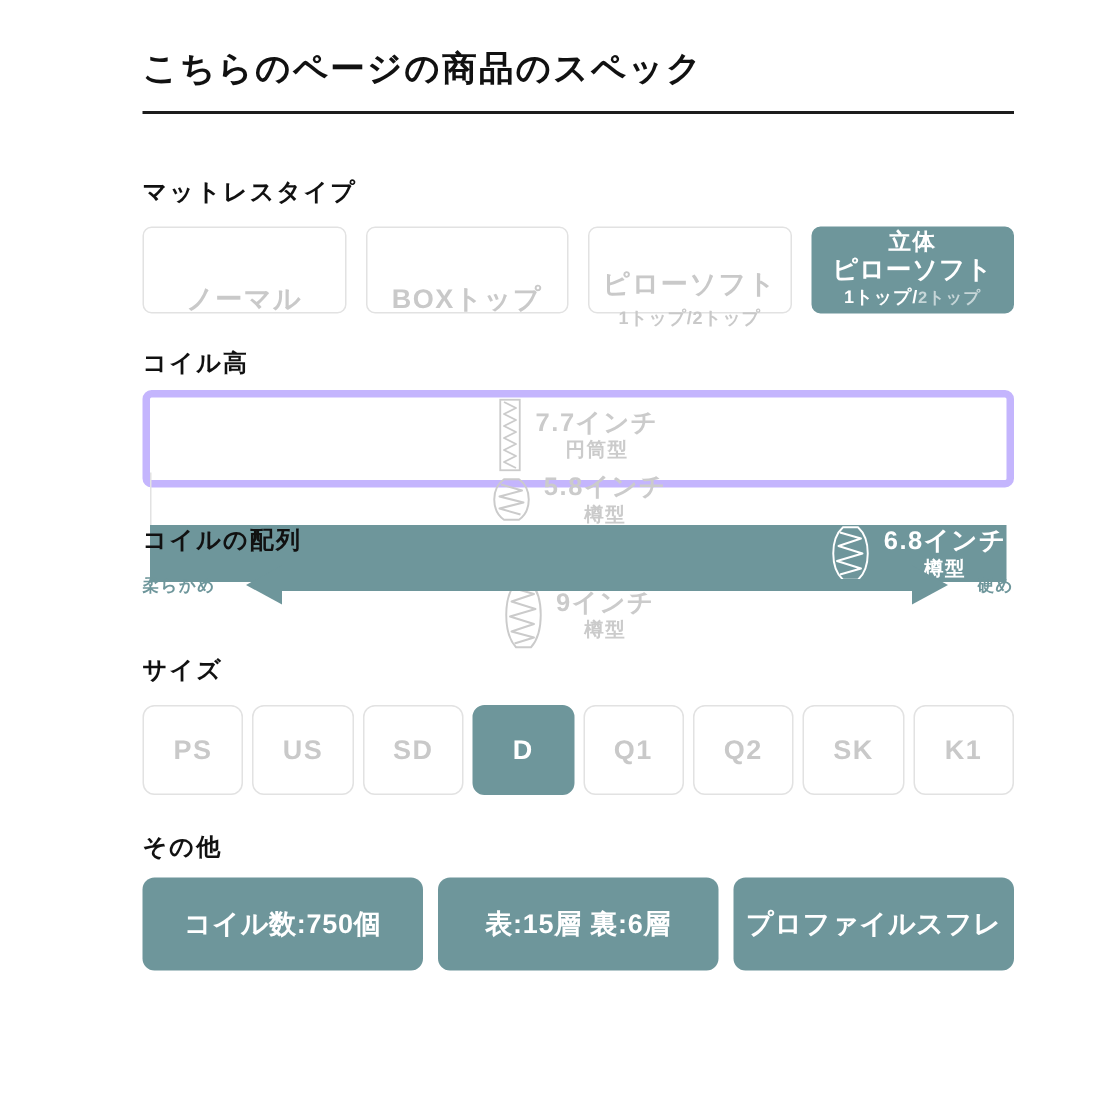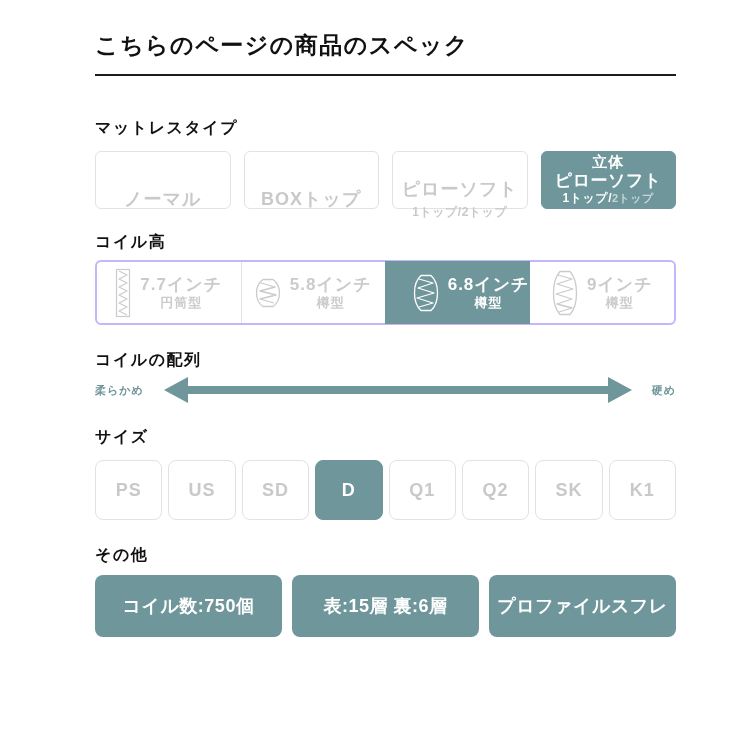--- a/index.html
+++ b/index.html
@@ -32,21 +32,21 @@
   .mt-btn.active { background:#6e969b; border-color:#6e969b; color:#fff; }
   .mt-btn.active .line1 { font-size:15px; line-height:1.1; letter-spacing:1px; }
   .mt-btn.active .line2 { font-size:17px; line-height:1.15; letter-spacing:0.5px; }
   .mt-btn.active .sub3  { font-size:12px; line-height:1.2; margin-top:1px; letter-spacing:0.5px; }
   .mt-btn.active .sub3 .muted { font-size:11px; color:#c6d6d8; font-weight:bold; }
 
   
   .sec-coilheight .section-label { margin-top:23px; }
   .ch-row {
     display:flex; margin-top:7px; height:65px;
-    border:2px solid #c4b5fd; border-radius:6px;
+    border:5px solid #c4b5fd; border-radius:6px;flex-direction:column;
   }
   .ch-cell {
     flex:1; display:flex; align-items:center; justify-content:center; gap:9px;
     color:#cbcbcb; cursor:pointer;
   }
   .ch-cell + .ch-cell { border-left:1px solid #e2e2e2; }
   .ch-cell.active { background:#6e969b; color:#fff; margin:-1px 0; border-left-color:transparent;justify-content:flex-end; }
   .ch-cell.active + .ch-cell { border-left-color:transparent; }
   .ch-text { text-align:center; font-weight:bold; }
   .ch-text .inch  { font-size:17px; letter-spacing:1px; line-height:1.2; }
@@ -68,21 +68,21 @@
     color:#6e969b; font-weight:bold; font-size:11px; letter-spacing:1px;
   }
   .scale-arrow { flex:1; position:relative; height:26px; }
   .scale-arrow .shaft { position:absolute; left:16px; right:16px; top:9px; height:8px; background:#6e969b; }
   .scale-arrow .head { position:absolute; top:0; width:0; height:0;
     border-top:13px solid transparent; border-bottom:13px solid transparent; }
   .scale-arrow .head.left  { left:0;  border-right:24px solid #6e969b; }
   .scale-arrow .head.right { right:0; border-left:24px solid #6e969b; }
 
   
-  .sec-size .section-label { margin-top:24px; }
+  .sec-size .section-label { margin-top:34px; }
   .size-row { display:flex; gap:6px; margin-top:12px; }
   .size-btn {
     flex:1; height:60px; background:#fff;
     border:1px solid #e2e2e2; border-radius:8px;
     display:flex; align-items:center; justify-content:center;
     font-size:18px; font-weight:bold; letter-spacing:1px; color:#c9c9c9; cursor:pointer;
   }
   .size-btn.active { background:#6e969b; border-color:#6e969b; color:#fff; }
 
   

